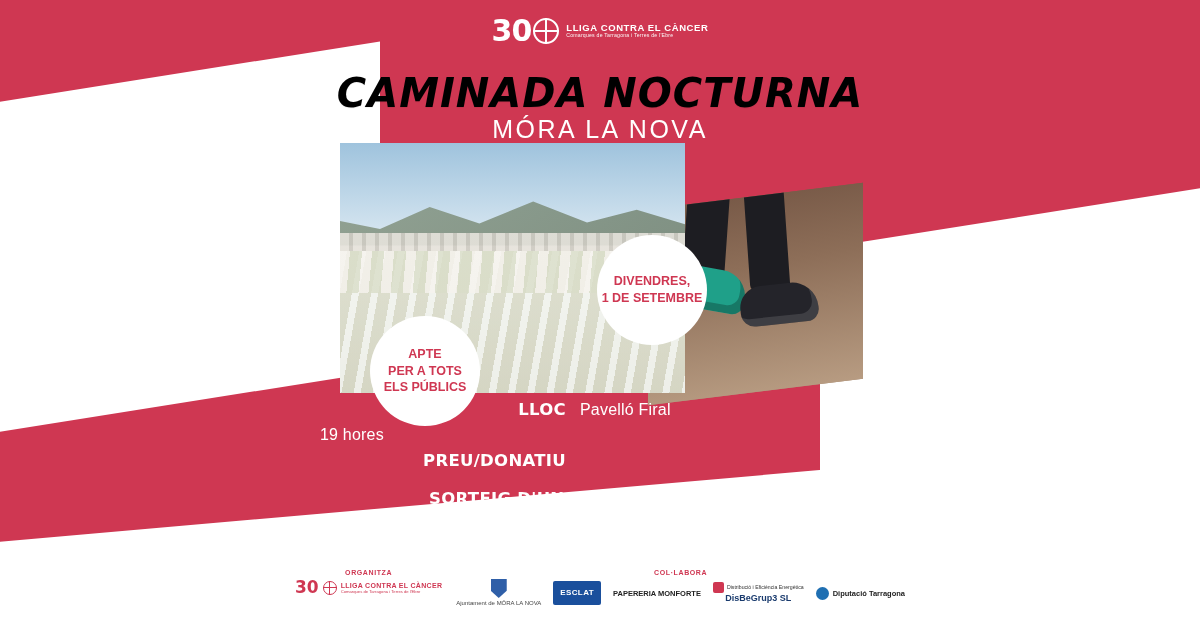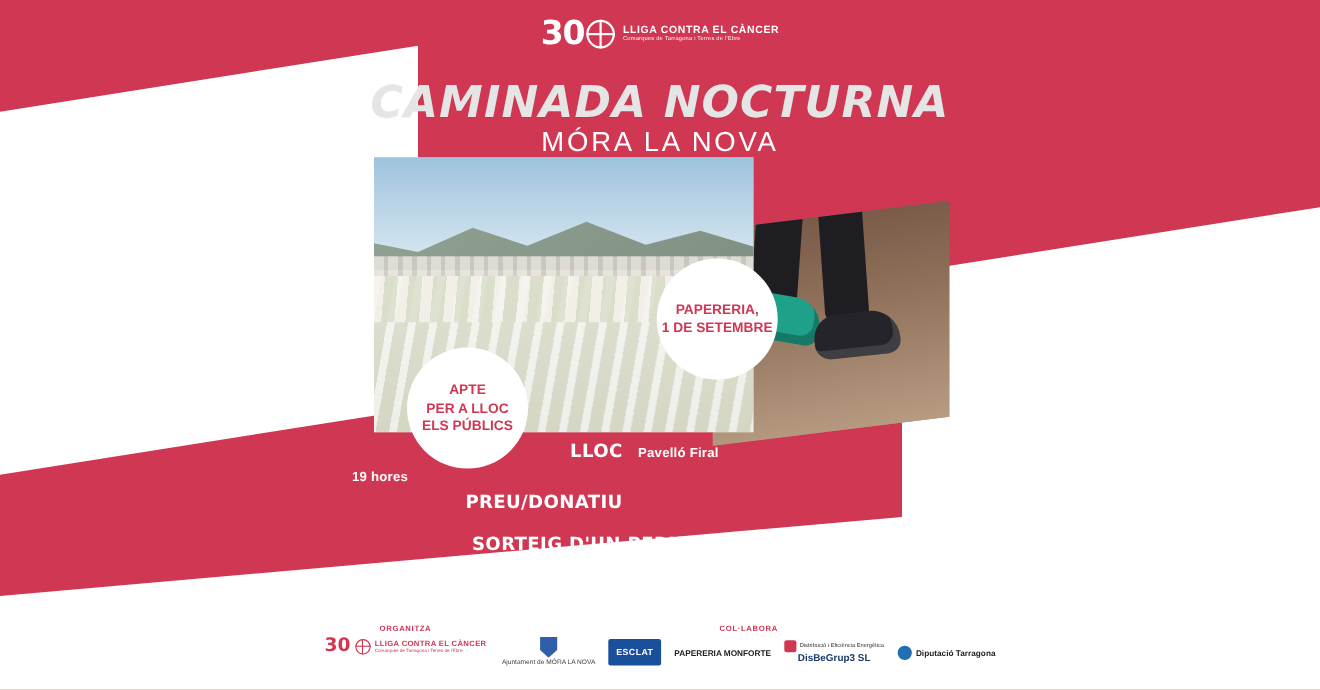--- a/index.html
+++ b/index.html
@@ -65,21 +65,21 @@
     content: ""; position: absolute; top: 50%; left: -2px; right: -2px;
     height: 2px; margin-top: -1px; background: #ffffff;
   }
   .logo-words { color: #ffffff; line-height: 1.15; }
   .logo-words .l1 { font-size: 9.5px; font-weight: bold; letter-spacing: 0.6px; }
   .logo-words .l2 { font-size: 5.2px; letter-spacing: 0.2px; opacity: .95; }
 
   
   .title-main {
     position: absolute; top: 70px; left: 0; right: 0;
-    text-align: center; color: #e5e5e5;
+    text-align: center; color: #000000;
     font-family: "DejaVu Sans", sans-serif;
     font-size: 40px; font-weight: bold; font-style: italic;
     letter-spacing: 1px;
     z-index: 6;
     text-shadow: 0 1px 0 rgba(0,0,0,.05);
   }
   .title-sub {
     position: absolute; top: 115px; left: 0; right: 0;
     text-align: center; color: #ffffff;
     font-size: 25px; font-weight: 400; letter-spacing: 2.5px;
@@ -164,21 +164,21 @@
     display: flex; flex-direction: column; align-items: center;
   }
   .detail-row {
     display: flex; width: 560px; margin-bottom: 7px; align-items: baseline;
   }
   .detail-label {
     width: 260px; text-align: right; padding-right: 14px;
     font-weight: bold; font-size: 16.5px; letter-spacing: .3px;
     font-family: "DejaVu Sans", sans-serif;
   }
-  .detail-value { font-size: 12px; font-weight: 700; letter-spacing: .2px; }
+  .detail-value { font-size: 16px; font-weight: 400; letter-spacing: .2px; }
   .raffle {
     margin-top: 12px; margin-left: 18px;
     font-weight: bold; font-size: 16.5px; letter-spacing: .3px;
     font-family: "DejaVu Sans", sans-serif;
   }
 
   
   .footer {
     position: absolute; left: 0; right: 0; bottom: 0; height: 62px;
     z-index: 8; display: flex; justify-content: center; align-items: flex-start;
@@ -252,26 +252,26 @@
     <div class="inner">
       <div class="ground"></div>
       <div class="leg-a"></div>
       <div class="leg-b"></div>
       <div class="shoe-a"></div>
       <div class="shoe-b"></div>
     </div>
   </div>
 
   <div class="badge badge-date">
-    <span>PAPERERIA,</span>
+    <span>DIVENDRES,</span>
     <span>1 DE SETEMBRE</span>
   </div>
   <div class="badge badge-public">
     <span>APTE</span>
-    <span>PER A LLOC</span>
+    <span>PER A TOTS</span>
     <span>ELS PÚBLICS</span>
   </div>
 
   <div class="details">
     <div class="detail-row">
       <div class="detail-label">LLOC</div>
       <div class="detail-value">Pavelló Firal</div>
     </div>
     <div class="detail-row">
       <div class="detail-value">19 hores</div>

